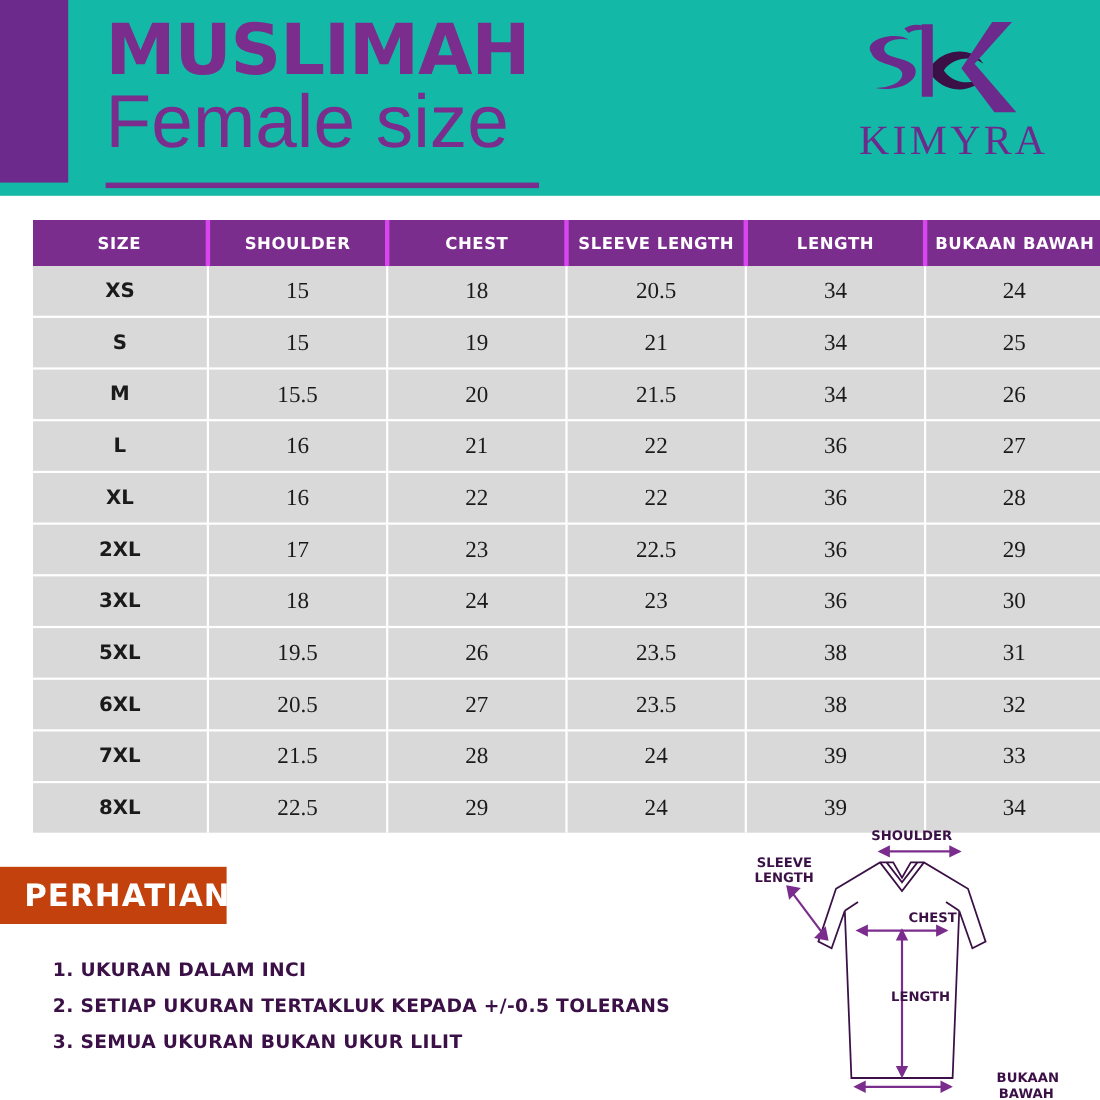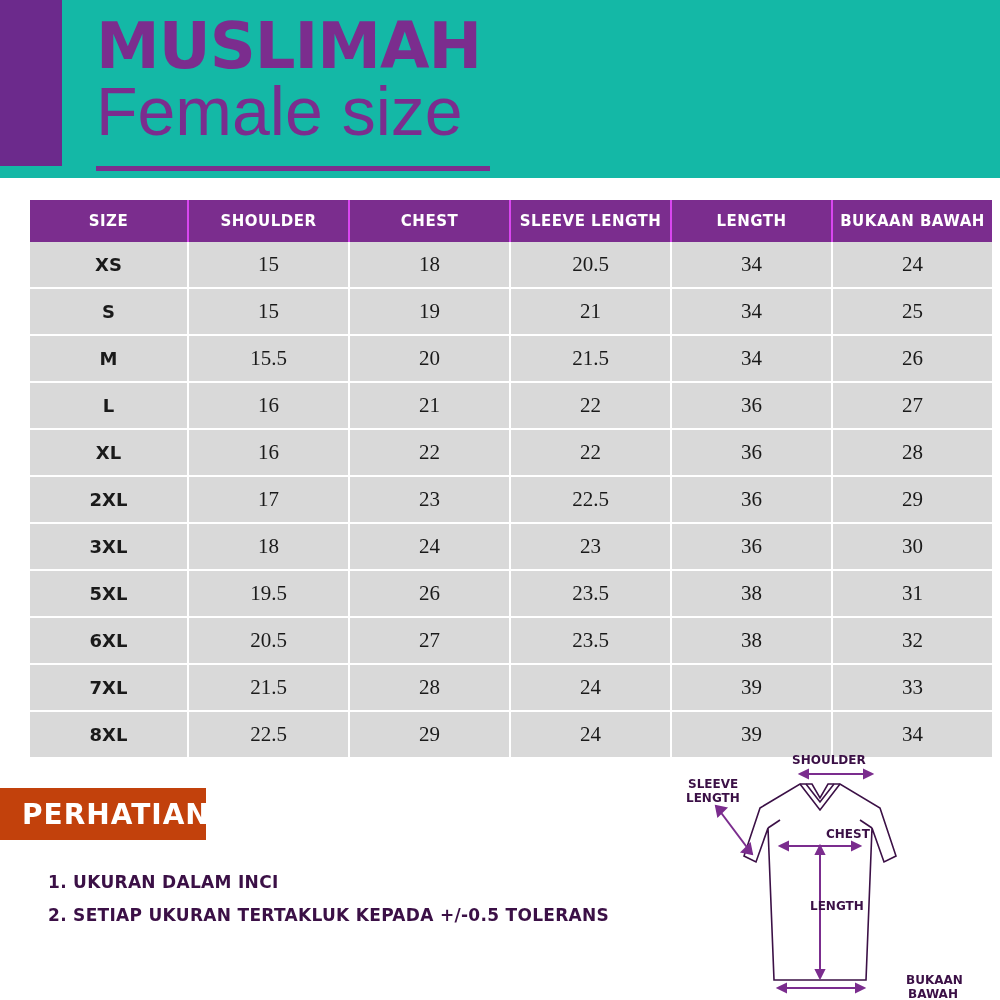--- a/index.html
+++ b/index.html
@@ -97,21 +97,21 @@
     table-layout: fixed;
   }
   table.size-table th {
     background: #7b2d8e;
     color: #ffffff;
     font-family: "DejaVu Sans", sans-serif;
     font-weight: bold;
     font-size: 15px;
     letter-spacing: 0.5px;
     height: 40px;
-    border-right: 2px solid #d946ef;
+    border-right: 4px solid #d946ef;
     text-align: center;
   }
   table.size-table th:last-child { border-right: none; }
   table.size-table td {
     background: #d9d9d9;
     color: #1a1a1a;
     height: 43px;
     text-align: center;
     border-bottom: 2px solid #ffffff;
     border-right: 2px solid #ffffff;
@@ -180,20 +180,36 @@
 
 <div class="header">
   <div class="header-bar"></div>
 
   <div class="title-block">
     <div class="main-title">MUSLIMAH</div>
     <div class="sub-title">Female size</div>
   </div>
   <div class="title-underline"></div>
 
+  <div class="logo">
+    <div class="logo-mark">
+      <svg width="230" height="86" viewBox="0 0 230 86" xmlns="http://www.w3.org/2000/svg">
+
+        <path d="M40 30 C32 18, 62 10, 74 18 C62 16, 50 20, 52 28 C54 36, 76 34, 80 44 C84 56, 64 66, 44 62 C58 62, 70 56, 68 48 C66 40, 44 42, 40 30 Z" fill="#6c2a8c"></path>
+
+        <path d="M86 4 L96 4 L96 70 L86 70 Z" fill="#6c2a8c"></path>
+        <path d="M96 40 C110 24, 134 26, 142 40 C132 32, 114 34, 106 46 C114 58, 132 60, 142 52 C134 66, 110 68, 96 52 Z" fill="#3b1046"></path>
+
+        <path d="M150 2 L168 2 L134 40 L172 84 L152 84 L122 44 Z" fill="#6c2a8c"></path>
+
+        <path d="M70 8 C78 2, 92 4, 96 12 C90 8, 80 8, 74 12 Z" fill="#6c2a8c"></path>
+      </svg>
+    </div>
+    <div class="logo-text">KIMYRA</div>
+  </div>
 </div>
 
 <div class="table-wrap">
   <table class="size-table">
     <thead>
       <tr>
         <th style="width:155px">SIZE</th>
         <th style="width:157px">SHOULDER</th>
         <th style="width:157px">CHEST</th>
         <th style="width:157px">SLEEVE LENGTH</th>
@@ -291,20 +307,21 @@
           <td>34</td>
         </tr>
       </tbody>
   </table>
 </div>
 
 <div class="notice-badge">PERHATIAN</div>
 <div class="notice-list">
   <div class="notice-item">1. UKURAN DALAM INCI</div>
   <div class="notice-item">2. SETIAP UKURAN TERTAKLUK KEPADA +/-0.5 TOLERANS</div>
+  <div class="notice-item">3. SEMUA UKURAN BUKAN UKUR LILIT</div>
 </div>
 
 <div class="diagram">
   <svg width="340" height="250" viewBox="0 0 340 250" xmlns="http://www.w3.org/2000/svg">
     <g fill="none" stroke="#3b1046" stroke-width="1.6">
 
       <path d="M100 58 L140 34 L152 34 L160 48 L168 34 L180 34 L220 58 L236 106 L224 112 L212 78 L206 230 L114 230 L108 78 L96 112 L84 106 Z"></path>
 
       <path d="M140 34 L160 60 L180 34"></path>
       <path d="M146 34 L160 52 L174 34"></path>

